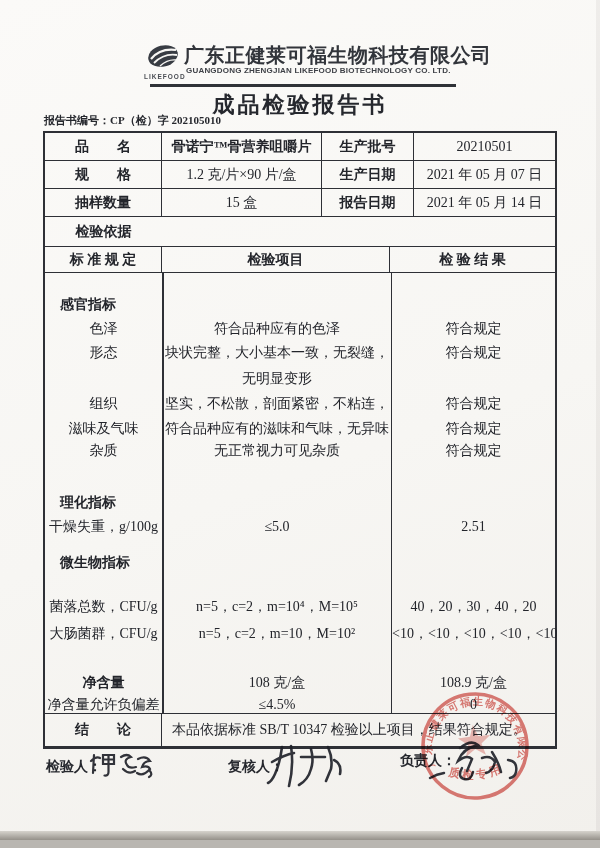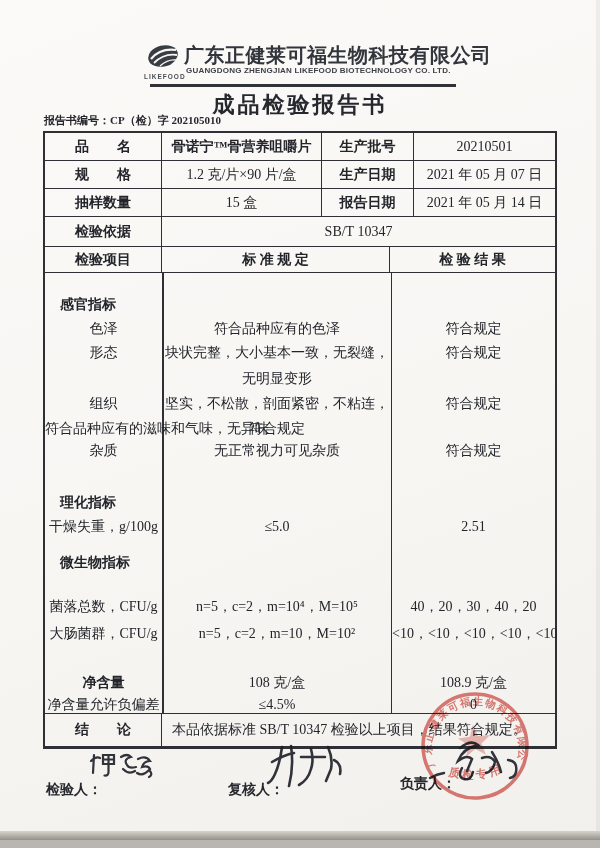--- a/index.html
+++ b/index.html
@@ -44,21 +44,21 @@
   .body{position:relative;height:440px;border-bottom:1.5px solid #2e3036;}
   .vline{position:absolute;top:0;bottom:0;width:1.5px;background:#2e3036;}
   .v1{left:117px;} .v2{left:345.5px;}
   .bline{position:absolute;left:0;right:0;height:22px;display:grid;
          grid-template-columns:117px 230px 1fr;align-items:center;}
   .bc{text-align:center;overflow:visible;white-space:nowrap;margin-top:19px;}
   .lead .bc-item{text-align:left;padding-left:15px;font-weight:bold;}
   .boldc .bc-item{font-weight:bold;}
 
   
-  .sig-label{position:absolute;font-size:14px;font-weight:600;color:#26282e;margin-top:23px;}
+  .sig-label{position:absolute;font-size:14px;font-weight:600;color:#26282e;}
   .sig{position:absolute;}
 
   
   .stamp{position:absolute;left:417px;top:688px;width:116px;height:116px;
          opacity:.82;mix-blend-mode:multiply;transform:rotate(-6deg);}
 </style>
 </head>
 <body>
 
 <div class="page">
@@ -98,26 +98,25 @@
 
     <div class="row r-info">
       <div class="cell lab">抽样数量</div>
       <div class="cell">15 盒</div>
       <div class="cell lab">报告日期</div>
       <div class="cell">2021 年 05 月 14 日</div>
     </div>
 
     <div class="row r-basis">
       <div class="cell lab">检验依据</div>
-      <div class="cell">SB/T 10347</div>
     </div>
 
     <div class="row r-head">
+      <div class="cell lab">标 准 规 定</div>
       <div class="cell lab">检验项目</div>
-      <div class="cell lab">标 准 规 定</div>
       <div class="cell lab">检 验 结 果</div>
     </div>
 
     <div class="body">
       <div class="vline v1"></div>
       <div class="vline v2"></div>
 
       <div class="bline lead" style="top:4px">
         <div class="bc bc-item">感官指标</div>
         <div class="bc"></div>
@@ -137,20 +136,21 @@
         <div class="bc bc-item"></div>
         <div class="bc">无明显变形</div>
         <div class="bc"></div>
       </div>
       <div class="bline" style="top:103px">
         <div class="bc bc-item">组织</div>
         <div class="bc">坚实，不松散，剖面紧密，不粘连，</div>
         <div class="bc">符合规定</div>
       </div>
       <div class="bline" style="top:128px">
+        <div class="bc bc-item">滋味及气味</div>
         <div class="bc">符合品种应有的滋味和气味，无异味</div>
         <div class="bc">符合规定</div>
       </div>
       <div class="bline" style="top:150px">
         <div class="bc bc-item">杂质</div>
         <div class="bc">无正常视力可见杂质</div>
         <div class="bc">符合规定</div>
       </div>
       <div class="bline lead" style="top:202px">
         <div class="bc bc-item">理化指标</div>

